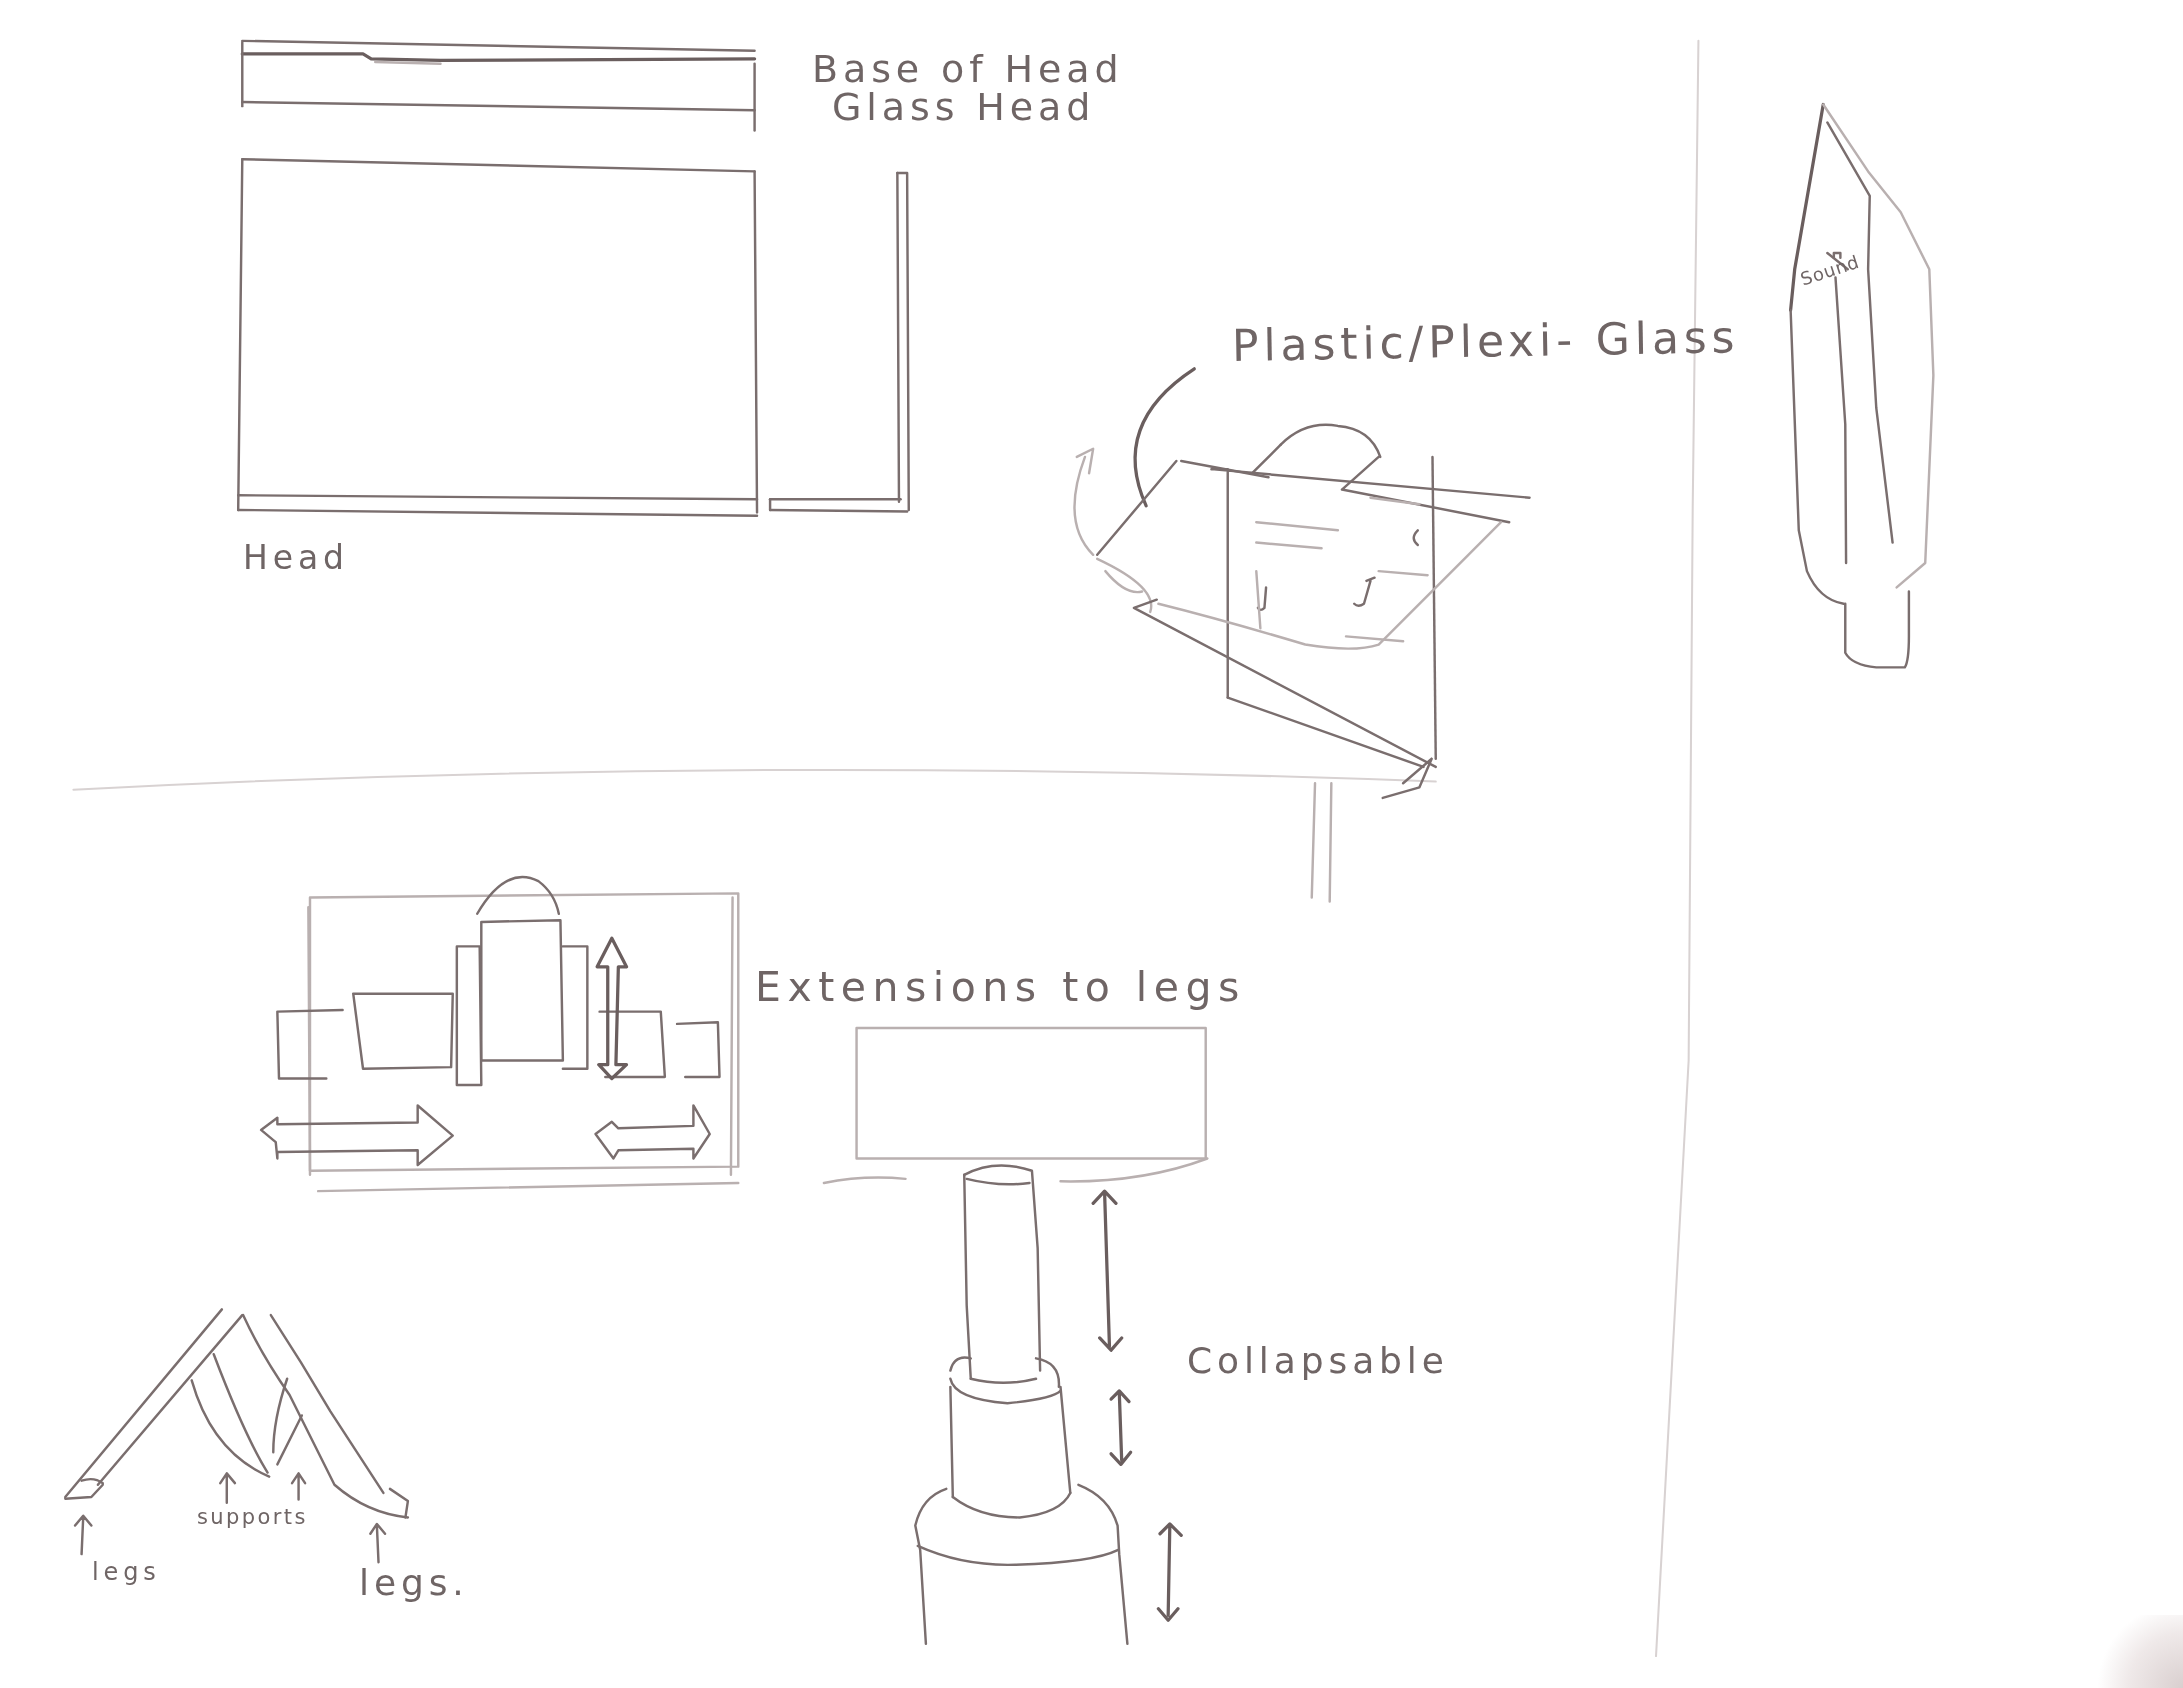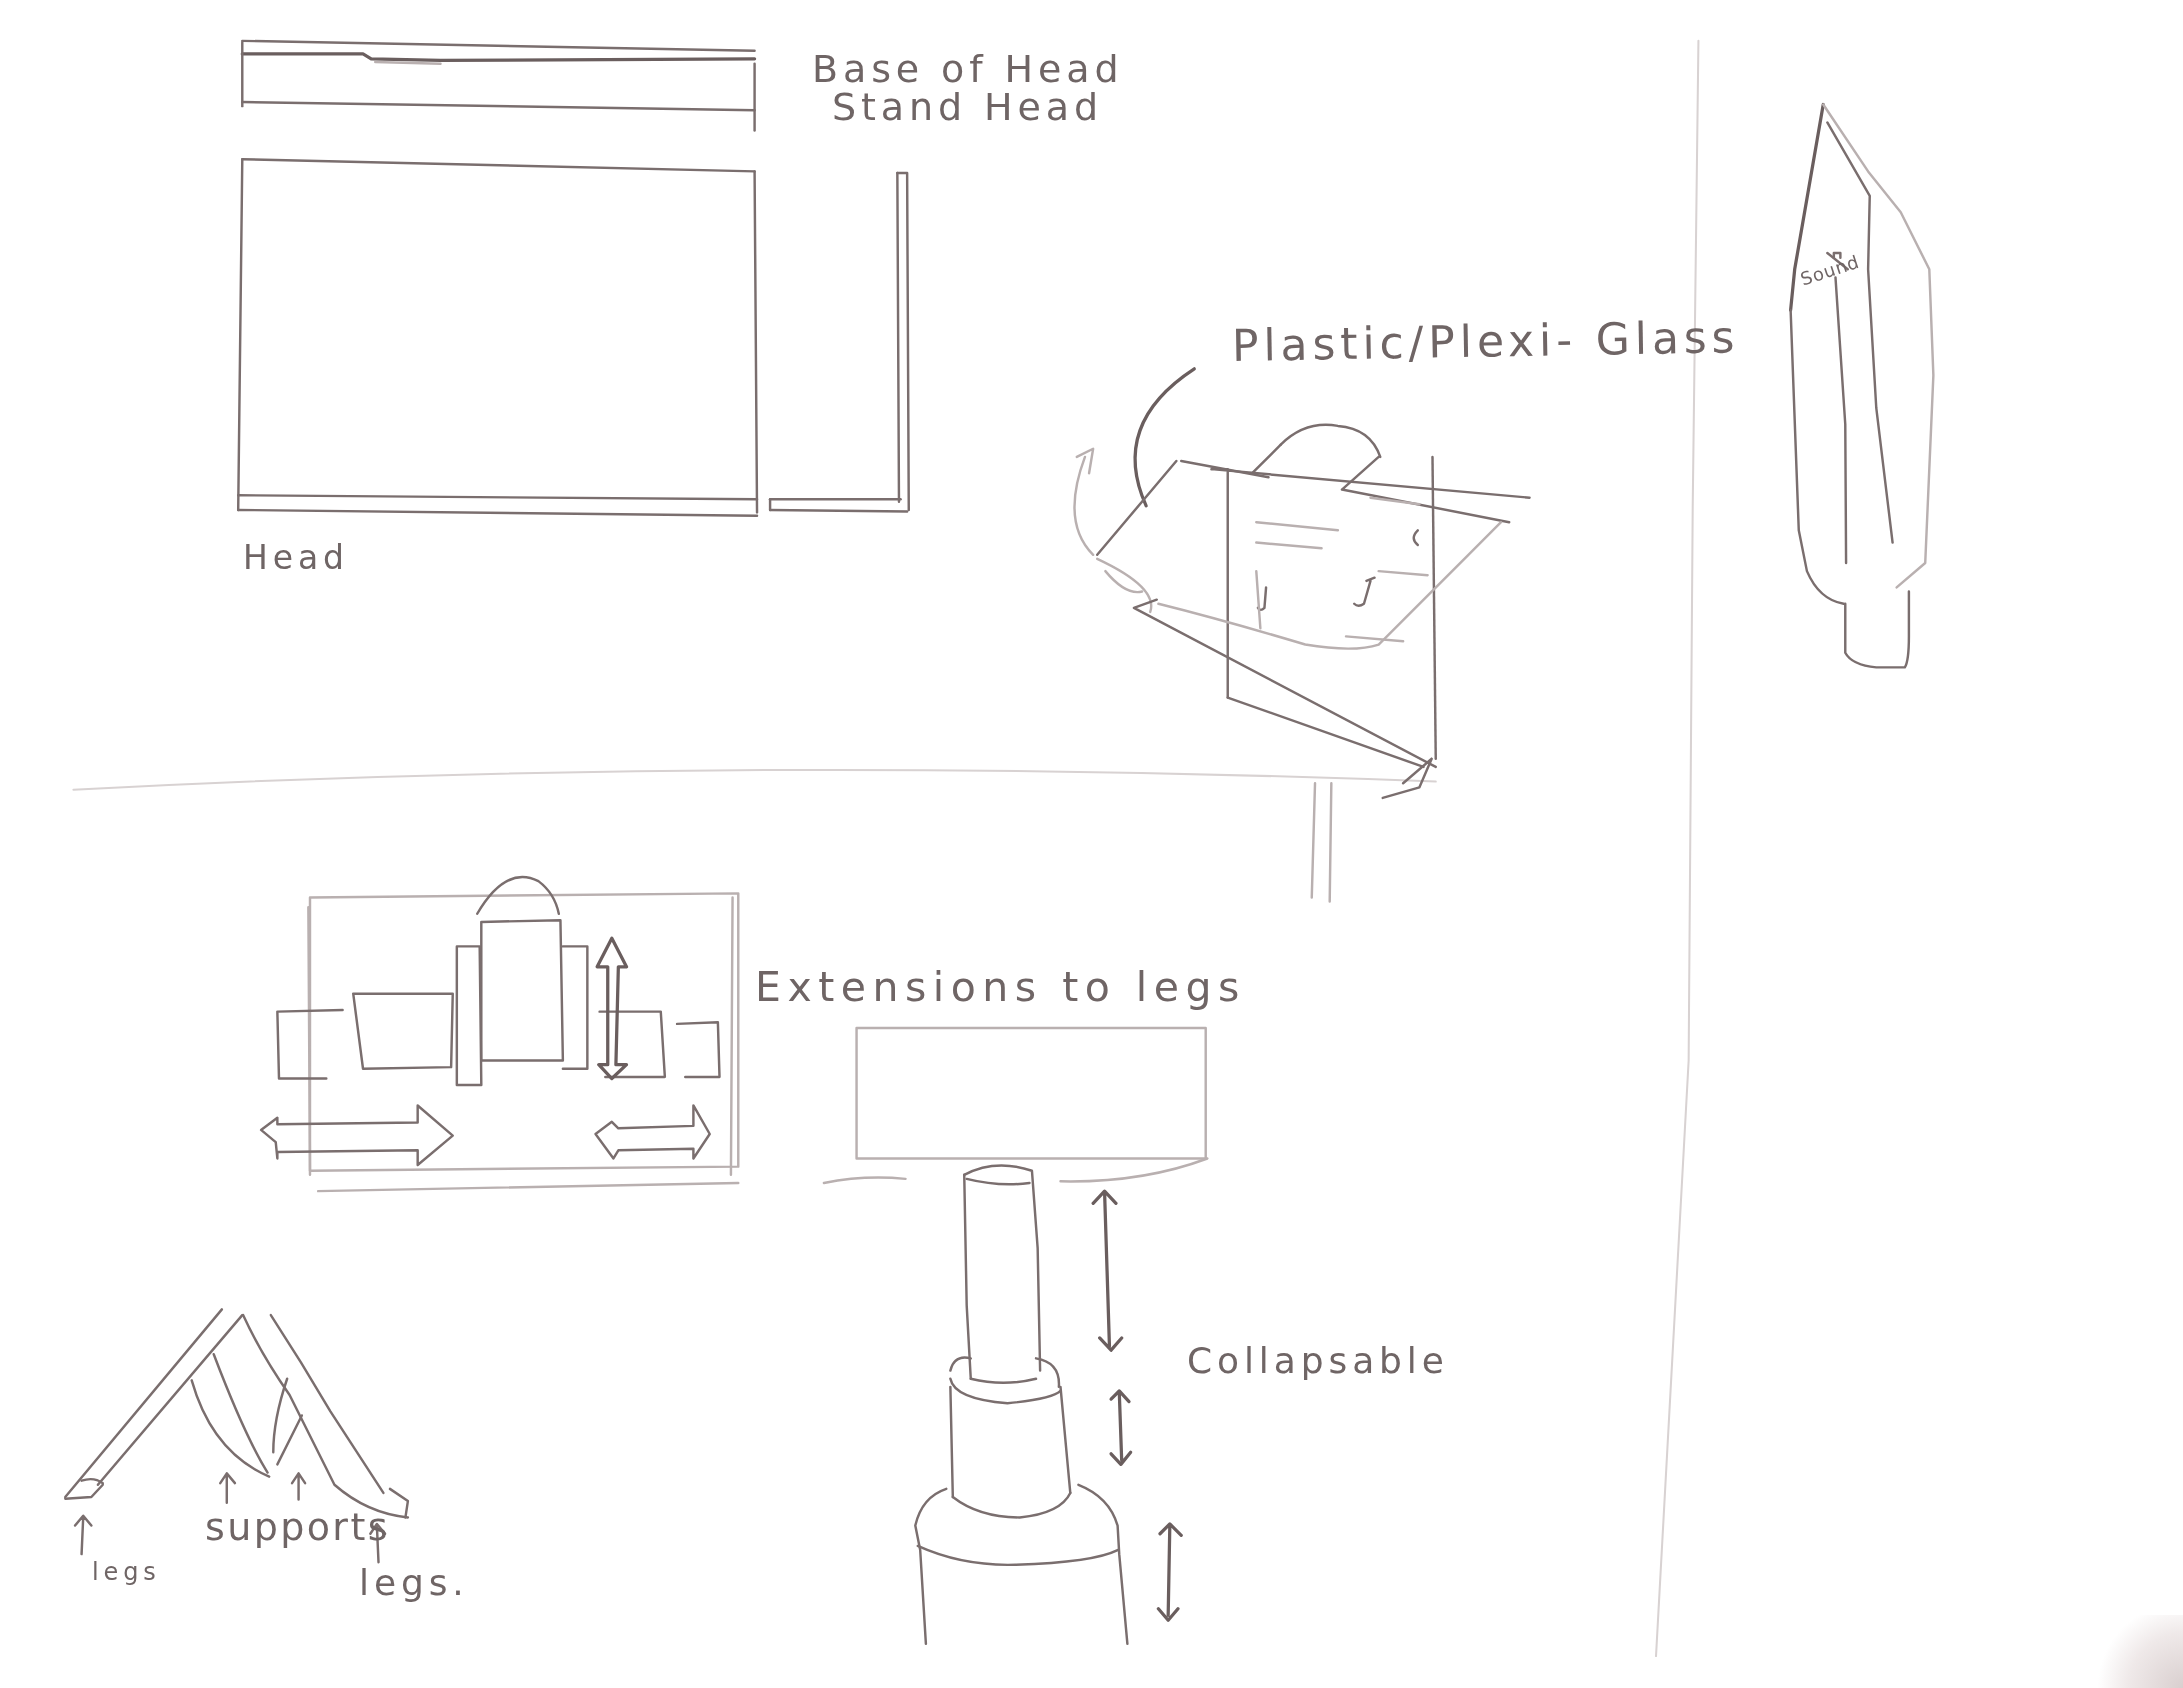--- a/index.html
+++ b/index.html
@@ -134,24 +134,24 @@
     <path class="ln" d="M370 1735 L340 1795"></path>
     <path class="ln" d="M478 1825 L500 1840 L497 1860"></path>
     <path class="ln" d="M100 1905 L102 1860 M92 1870 L102 1858 L112 1870"></path>
     <path class="ln" d="M278 1842 L278 1808 M270 1818 L278 1806 L288 1818"></path>
     <path class="ln" d="M366 1838 L366 1808 M358 1818 L366 1806 L374 1818"></path>
     <path class="ln" d="M464 1915 L462 1870 M454 1880 L462 1868 L472 1880"></path>
   </g>
 </svg>
 
 <div class="label" style="left:812px;top:47px;font-size:38px;">Base   of   Head</div>
-<div class="label" style="left:832px;top:85px;font-size:38px;">Stand    Head</div>
+<div class="label" style="left:832px;top:85px;font-size:38px;">Glass    Head</div>
 <div class="label" style="left:243px;top:538px;font-size:33px;">Head</div>
 <div class="label" style="left:1232px;top:320px;font-size:44px;transform:rotate(-1deg);">Plastic/Plexi- Glass</div>
 <div class="label" style="left:1801px;top:269px;font-size:18px;letter-spacing:0.8px;transform:rotate(-18deg);">Sound</div>
 <div class="label" style="left:755px;top:963px;font-size:41px;letter-spacing:6.5px;">Extensions   to   legs</div>
 <div class="label" style="left:1187px;top:1340px;font-size:36px;">Collapsable</div>
 <div class="label" style="left:92px;top:1558px;font-size:24px;">legs</div>
-<div class="label" style="left:205px;top:1505px;font-size:38px;letter-spacing:2.4px;">supports</div>
+<div class="label" style="left:197px;top:1505px;font-size:21px;letter-spacing:2.4px;">supports</div>
 <div class="label" style="left:343px;top:1562px;font-size:36px;margin-left:16px;">legs.</div>
 
 <div class="smudge"></div>
 
 
 </body></html>

